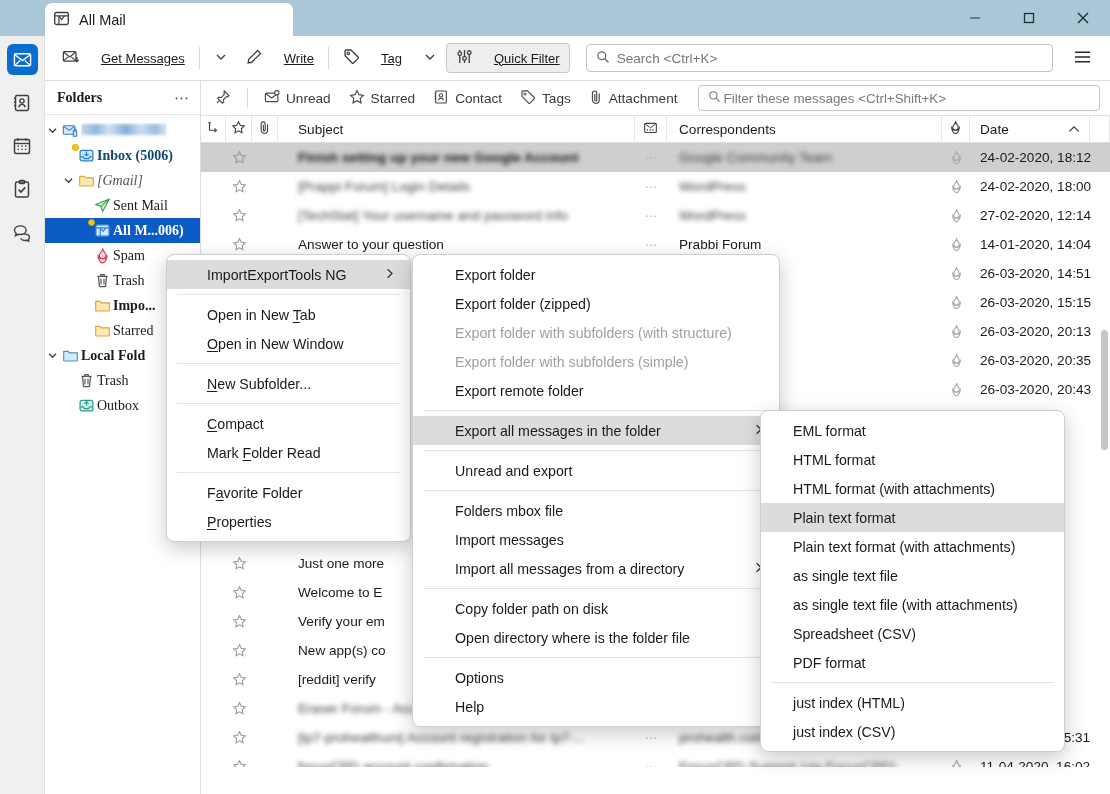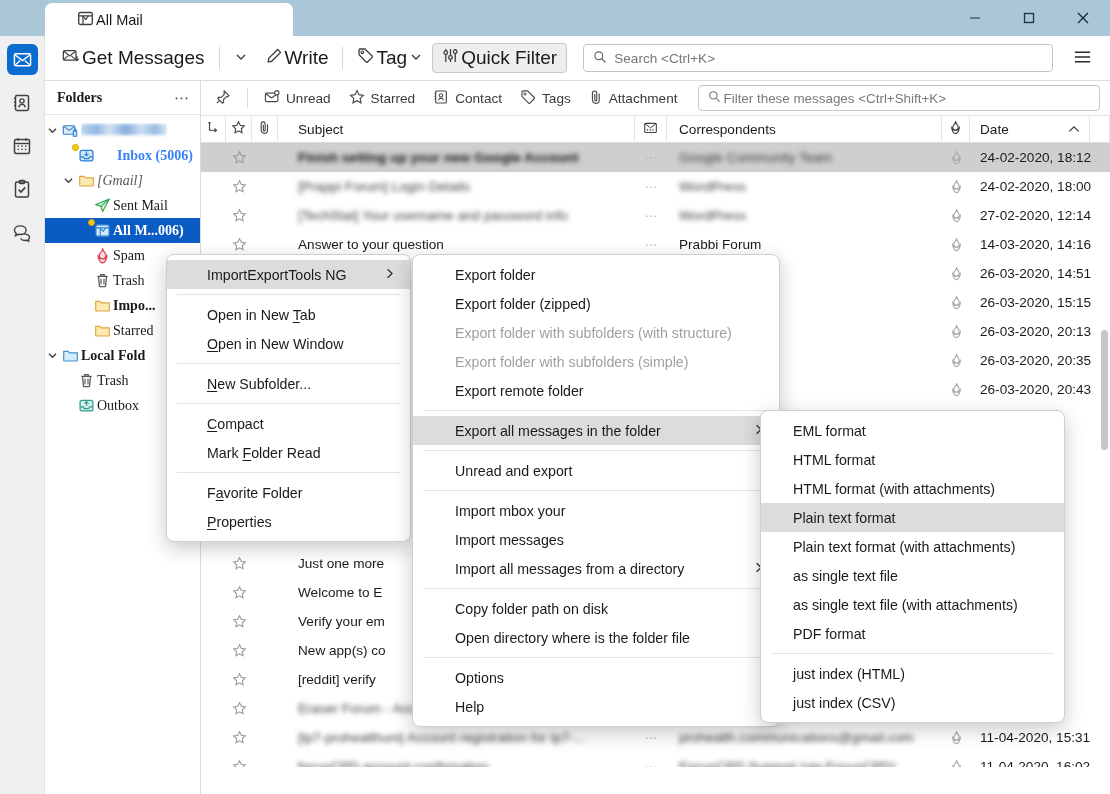--- a/index.html
+++ b/index.html
@@ -13,22 +13,22 @@
   }
   #app { position: relative; width: 1110px; height: 794px; }
 
   
   .titlebar {
     position: absolute; left: 0; top: 0; width: 1110px; height: 36px;
     background: #a9c7d6;
   }
   .tab-strip { position: absolute; left: 45px; top: 3px; }
   .tab {
-    display: flex; align-items: center; gap: 2px;
-    height: 33px; padding: 0 16px 0 32px;
+    display: flex; align-items: center; gap: 9px;
+    height: 33px; padding: 0 16px 0 8px;
     background: #ffffff;
     border-radius: 7px 7px 0 0;
     min-width: 248px;
   }
   .tab .label { font-size: 14.5px; color: #1a1a1a; }
   .wincontrols {
     position: absolute; right: 0; top: 0; height: 36px;
     display: flex; align-items: center;
   }
   .wb { width: 54px; height: 36px; display: flex; align-items: center; justify-content: center; }
@@ -48,23 +48,23 @@
   }
   .sp-btn.active { background: #0a6cce; }
 
   
   .toolbar {
     position: absolute; left: 45px; top: 36px; width: 1065px; height: 45px;
     background: #ffffff; border-bottom: 1px solid #dcdcdc;
     display: flex; align-items: center; padding: 0 8px;
   }
   .tb-item {
-    display: flex; align-items: center; gap: 2px;
+    display: flex; align-items: center; gap: 21px;
     height: 30px; padding: 0 9px; border-radius: 4px;
-    font-size: 19px; white-space: nowrap;
+    font-size: 13px; white-space: nowrap; text-decoration: underline;
   }
   .tb-item.boxed { border: 1px solid #c9c9c9; background: #eeeeee; }
   .tb-sep { width: 1px; height: 22px; background: #d6d6d6; margin: 0 5px; }
   .searchbox {
     flex: 1; margin-left: 16px; margin-right: 10px;
     height: 28px; border: 1px solid #c4c4c4; border-radius: 4px;
     background: #fff; display: flex; align-items: center; gap: 7px; padding: 0 9px;
     max-width: 470px;
   }
   .searchbox .ph { color: #777; font-size: 13.6px; }
@@ -85,21 +85,21 @@
   .frow {
     display: flex; align-items: center; height: 25px;
     font-size: 14px; white-space: nowrap; overflow: hidden; padding-right: 2px;
   }
   .frow .tw { width: 14px; display: flex; justify-content: center; flex: 0 0 14px; }
   .frow .ic { width: 22px; display: flex; justify-content: center; flex: 0 0 22px; }
   .frow .nm { overflow: hidden; text-overflow: clip; }
   .frow.sel { background: #0a5bc4; color: #ffffff; }
   .frow.sel .nm { font-weight: bold; }
   .b { font-weight: bold; }
-  .blue { color: #3b82f6; margin-left: 20px; }
+  .blue { color: #0c4a6e; }
   .ital { font-style: italic; color: #555; }
   .blurname {
     display: inline-block; width: 86px; height: 11px; border-radius: 2px;
     background: linear-gradient(90deg,#bcd4ec 0%,#8ab4e0 18%,#cfe0f2 33%,#7fa9da 52%,#c8dcf0 70%,#93b8e2 86%,#d4e4f5 100%);
     filter: blur(1.6px); opacity: .95;
   }
 
   
   .msglist { position: absolute; left: 201px; top: 81px; width: 909px; height: 713px; background: #fff; }
   .qf-bar {
@@ -694,21 +694,21 @@
           <div class="r-unr">
             <span style="color:#b6b6b6;font-size:12px">⋯</span>
           </div>
           <div class="r-corr">Prabbi Forum</div>
           <div class="r-sp">
             <svg width="13" height="15" viewBox="0 0 14 16">
               <path d="M7 1.2c.6 2.4-1.8 3.4-2.6 5.2-.9 2 .2 4.6 2.6 4.6S10.4 8.4 9.6 6.4C9 4.9 7.4 4 7 1.2z" fill="none" stroke="#aaa" stroke-width="1.2"></path>
               <path d="M7 11c-2.6 0-4.2-1.8-4.2-4 0 3.6 1.6 7.6 4.2 7.6s4.2-4 4.2-7.6c0 2.2-1.6 4-4.2 4z" fill="none" stroke="#aaa" stroke-width="1.2"></path>
             </svg>
           </div>
-          <div class="r-date">14-03-2020, 14:16</div>
+          <div class="r-date">14-01-2020, 14:04</div>
           <div class="r-end"></div>
         </div>
         <div class="row">
           <div class="r-thread"></div>
           <div class="r-star">
             <svg width="15" height="15" viewBox="0 0 18 18">
               <path d="M9 2l2.1 4.4 4.8.7-3.5 3.4.8 4.8L9 13l-4.2 2.3.8-4.8-3.5-3.4 4.8-.7z" fill="none" stroke="#9a9a9a" stroke-width="1.3"></path>
             </svg>
           </div>
           <div class="r-att"></div>
@@ -1092,21 +1092,21 @@
         <span class="arrow"><svg width="12" height="13" viewBox="0 0 12 13">
             <path d="M3.6 2.2L8 6.5l-4.4 4.3" fill="none" stroke="#333" stroke-width="1.3"></path>
           </svg></span>
       </div>
       <div class="msep"></div>
       <div class="mi">
         <span>Unread and export</span>
       </div>
       <div class="msep"></div>
       <div class="mi">
-        <span>Import mbox your</span>
+        <span>Folders mbox file</span>
       </div>
       <div class="mi">
         <span>Import messages</span>
       </div>
       <div class="mi">
         <span>Import all messages from a directory</span>
         <span class="arrow"><svg width="12" height="13" viewBox="0 0 12 13">
             <path d="M3.6 2.2L8 6.5l-4.4 4.3" fill="none" stroke="#333" stroke-width="1.3"></path>
           </svg></span>
       </div>
@@ -1142,20 +1142,23 @@
       <div class="mi">
         <span>Plain text format (with attachments)</span>
       </div>
       <div class="mi">
         <span>as single text file</span>
       </div>
       <div class="mi">
         <span>as single text file (with attachments)</span>
       </div>
       <div class="mi">
+        <span>Spreadsheet (CSV)</span>
+      </div>
+      <div class="mi">
         <span>PDF format</span>
       </div>
       <div class="msep"></div>
       <div class="mi">
         <span>just index (HTML)</span>
       </div>
       <div class="mi">
         <span>just index (CSV)</span>
       </div>
     </div>

